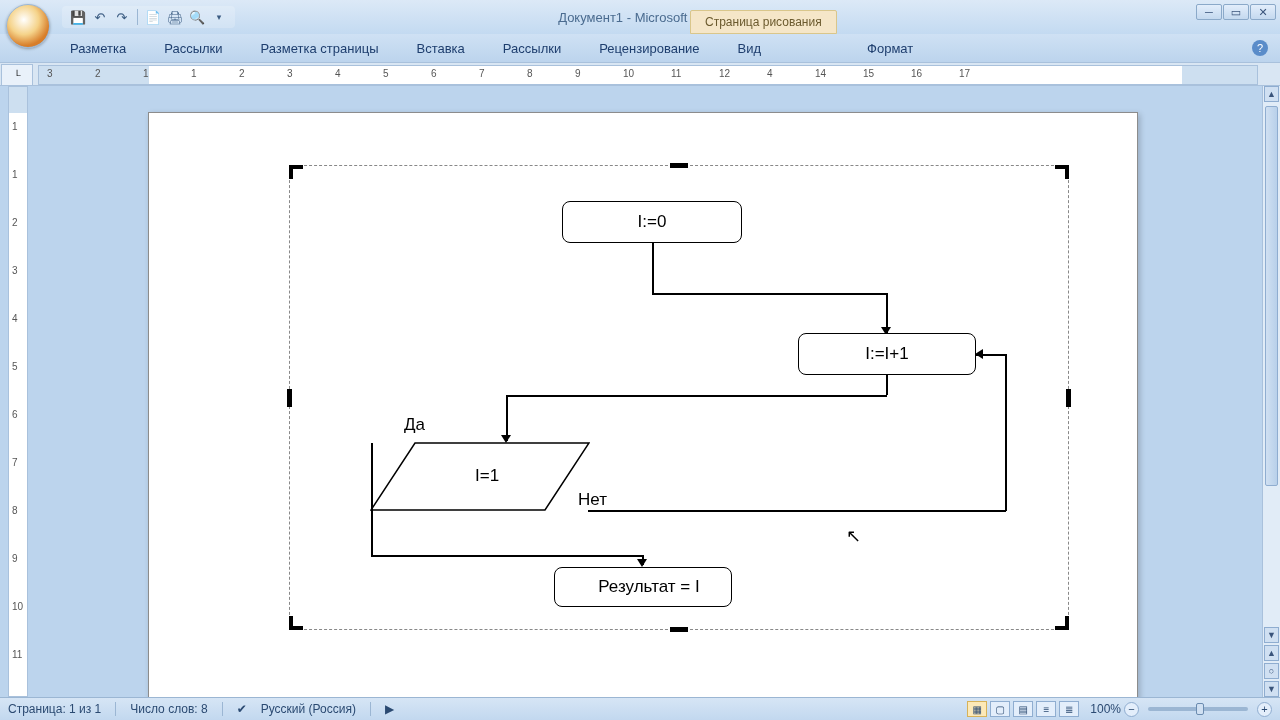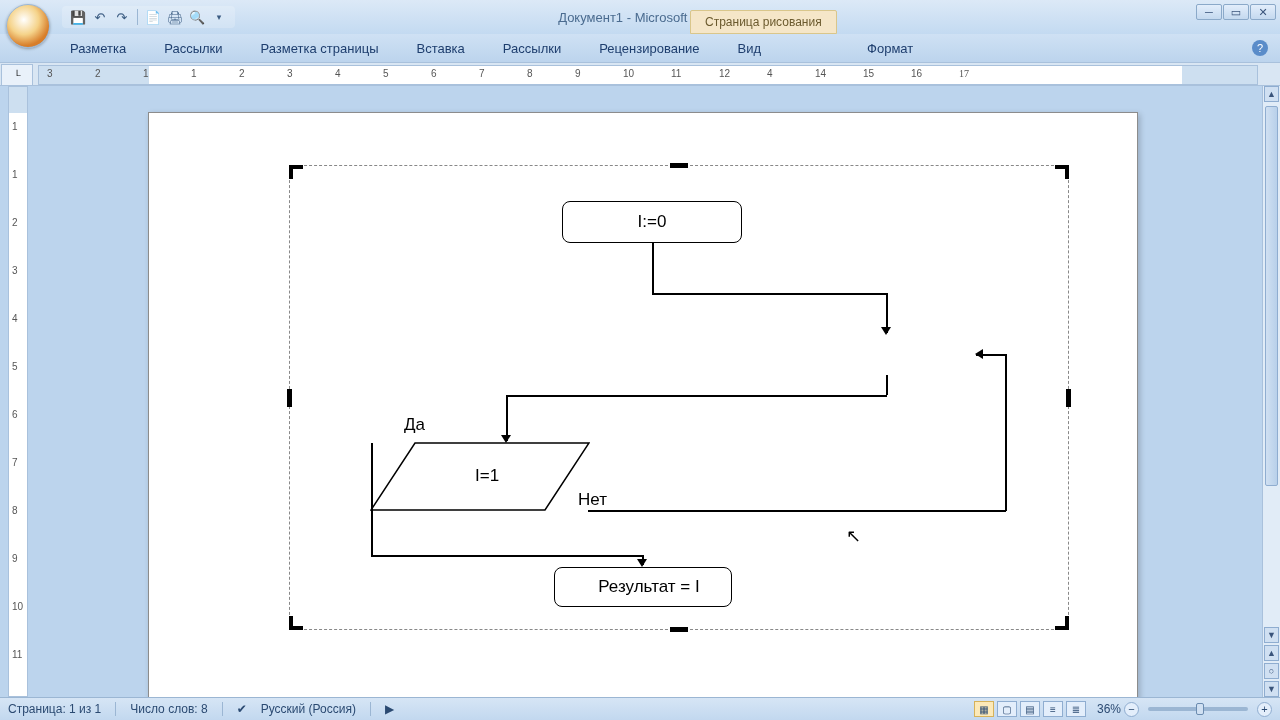--- a/index.html
+++ b/index.html
@@ -134,21 +134,21 @@
         <span class="ruler-num" style="left: 440px;">7</span>
         <span class="ruler-num" style="left: 488px;">8</span>
         <span class="ruler-num" style="left: 536px;">9</span>
         <span class="ruler-num" style="left: 584px;">10</span>
         <span class="ruler-num" style="left: 632px;">11</span>
         <span class="ruler-num" style="left: 680px;">12</span>
         <span class="ruler-num" style="left: 728px;">4</span>
         <span class="ruler-num" style="left: 776px;">14</span>
         <span class="ruler-num" style="left: 824px;">15</span>
         <span class="ruler-num" style="left: 872px;">16</span>
-        <span class="ruler-num" style="left: 920px; font-family: Liberation Serif, serif;">17</span>
+        <span class="ruler-num" style="left: 920px;">17</span>
       </div>
   </div>
 </div>
 
 <div class="workspace">
   <div class="ruler-v">
     <div class="ruler-v-marks" id="ruler-v-marks">
         <span class="ruler-v-num" style="top: 8px;">1</span>
         <span class="ruler-v-num" style="top: 56px;">1</span>
         <span class="ruler-v-num" style="top: 104px;">2</span>
@@ -178,20 +178,21 @@
 
         <div class="fbox" style="left:272px;top:35px;width:180px;height:42px;">I:=0</div>
 
         <div class="fline" style="left:362px;top:77px;width:1.5px;height:50px;"></div>
 
         <div class="fline" style="left:362px;top:127px;width:235px;height:1.5px;"></div>
 
         <div class="fline" style="left:596px;top:127px;width:1.5px;height:40px;"></div>
         <div class="arrowhead down" style="left:591px;top:161px;"></div>
 
+        <div class="fbox" style="left:508px;top:167px;width:178px;height:42px;">I:=I+1</div>
 
         <div class="fline" style="left:596px;top:209px;width:1.5px;height:20px;"></div>
 
         <div class="fline" style="left:216px;top:229px;width:381px;height:1.5px;"></div>
 
         <div class="fline" style="left:216px;top:229px;width:1.5px;height:46px;"></div>
         <div class="arrowhead down" style="left:211px;top:269px;"></div>
 
         <svg style="position:absolute;left:80px;top:276px;width:220px;height:70px;">
           <polygon points="45,1 219,1 175,68 1,68" fill="#fff" stroke="#000" stroke-width="1.5"></polygon>
@@ -235,20 +236,20 @@
   <span>✔</span>
   <span>Русский (Россия)</span>
   <div class="status-sep"></div>
   <span>▶</span>
   <div class="status-right">
     <div class="view-btn active">▦</div>
     <div class="view-btn">▢</div>
     <div class="view-btn">▤</div>
     <div class="view-btn">≡</div>
     <div class="view-btn">≣</div>
-    <span style="margin-left:8px;">36%</span>
+    <span style="margin-left:8px;">100%</span>
     <div class="zoom-btn">−</div>
     <div class="zoom-slider">
         <div class="zoom-thumb"></div>
       </div>
     <div class="zoom-btn">+</div>
   </div>
 </div>
 
 </body></html>

